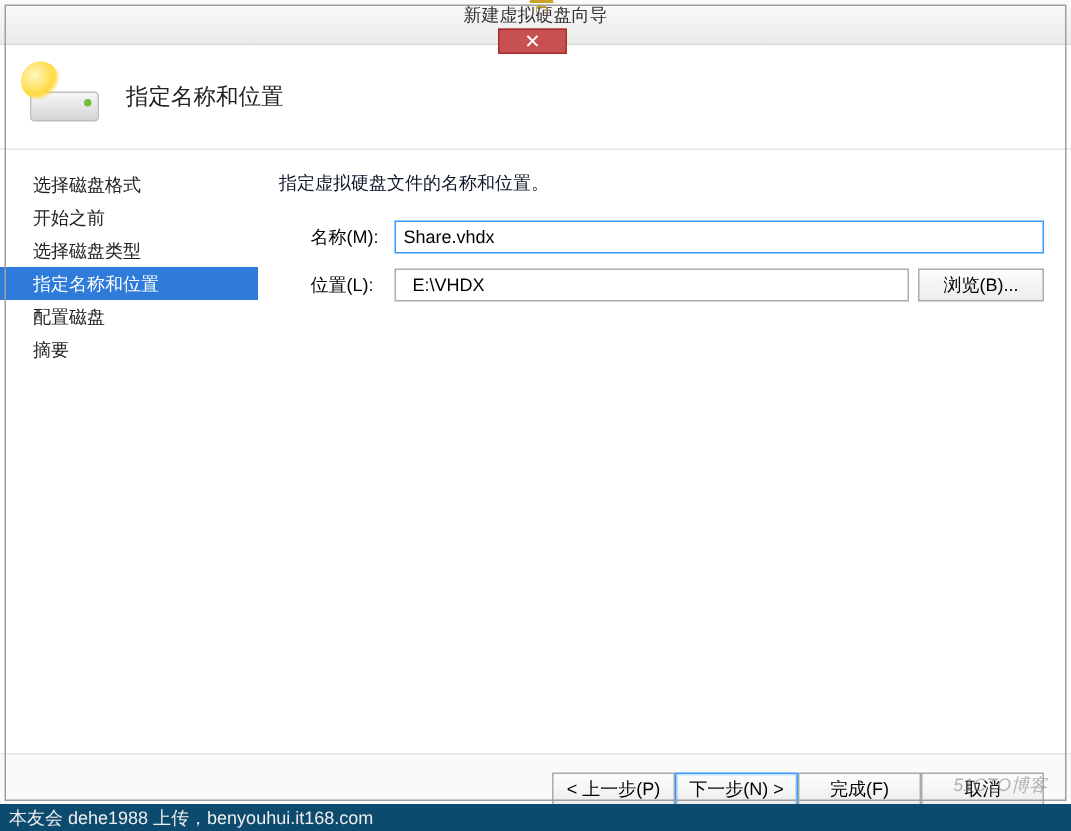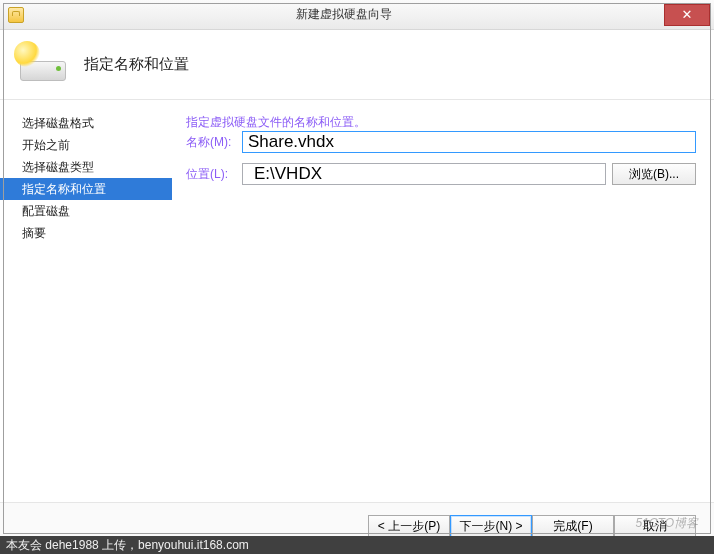--- a/index.html
+++ b/index.html
@@ -13,20 +13,21 @@
     overflow: hidden;
     position: relative;
   }
   .titlebar {
     height: 30px;
     background: linear-gradient(#fbfbfb, #eaeaea);
     border-bottom: 1px solid #d7d7d7;
     display: flex;
     align-items: center;
     position: relative;
+    flex-direction: column;
   }
   .titlebar .icon {
     width: 16px; height: 16px;
     margin-left: 8px;
     background: linear-gradient(#ffe9a8,#f5c642);
     border: 1px solid #c9a227;
     border-radius: 2px;
     position: relative;
   }
   .titlebar .icon::after {
@@ -101,37 +102,39 @@
   }
   .sidebar-item.active {
     background: #2f7bd9;
     color: #fff;
   }
   .main {
     flex: 1;
     padding: 14px 18px 0 14px;
   }
   .instruction {
-    color: #8b5cf6;
+    color: #0f172a;
+    margin-bottom: 16px;
   }
   .row {
     display: flex;
     align-items: center;
     margin-bottom: 10px;
   }
   .row-label {
     width: 56px;
-    color: #8b5cf6;
+    color: #000000;
+    margin-left: 21px;
   }
   .text-input {
     flex: 1;
     height: 22px;
     border: 1px solid #3399ff;
     padding: 0 5px;
-    font-size: 17px;
+    font-size: 12px;
     font-family: inherit;
     outline: none;
   }
   .text-input.plain {
     border: 1px solid #abadb3;
     padding-left: 11px;
   }
   .browse-btn {
     height: 22px;
     width: 84px;
@@ -162,21 +165,21 @@
     font-family: inherit;
     padding: 0 8px;
   }
   .footer button.primary {
     border: 1px solid #3399ff;
     box-shadow: 0 0 0 1px rgba(51,153,255,0.25) inset;
   }
   .bottom-strip {
     position: absolute;
     left: 0; right: 0; bottom: 0;
-    background: #404040;
+    background: #0c4a6e;
     color: #eee;
     font-size: 12px;
     padding: 2px 6px;
     height: 18px;
     line-height: 14px;
   }
   .watermark {
     position: absolute;
     right: 16px; bottom: 22px;
     color: rgba(120,120,120,0.55);

